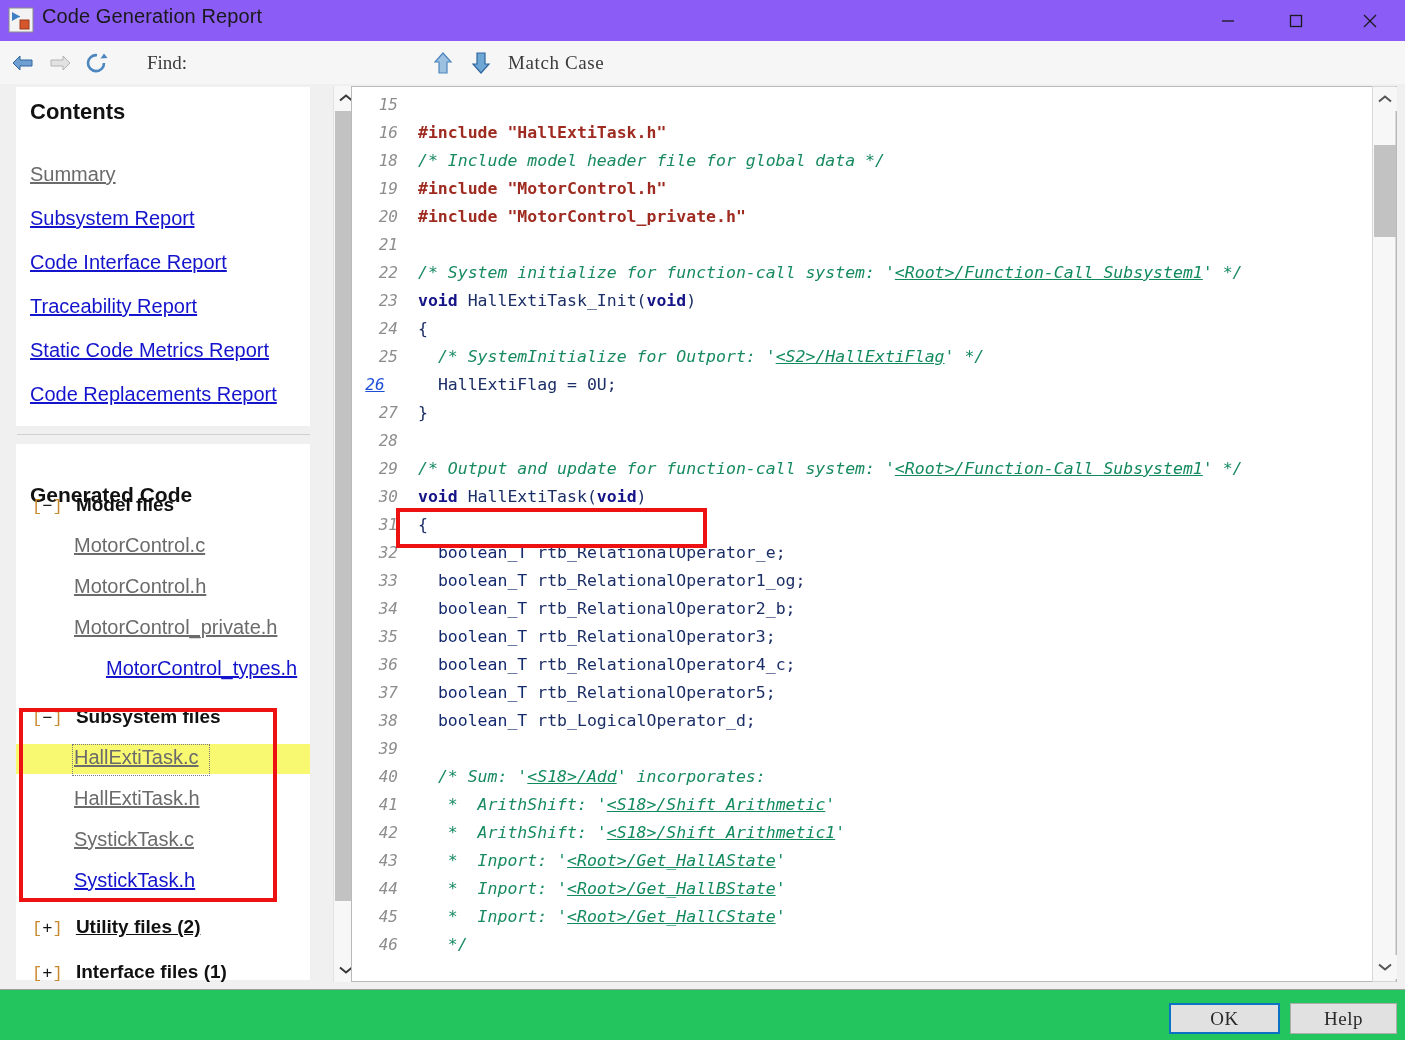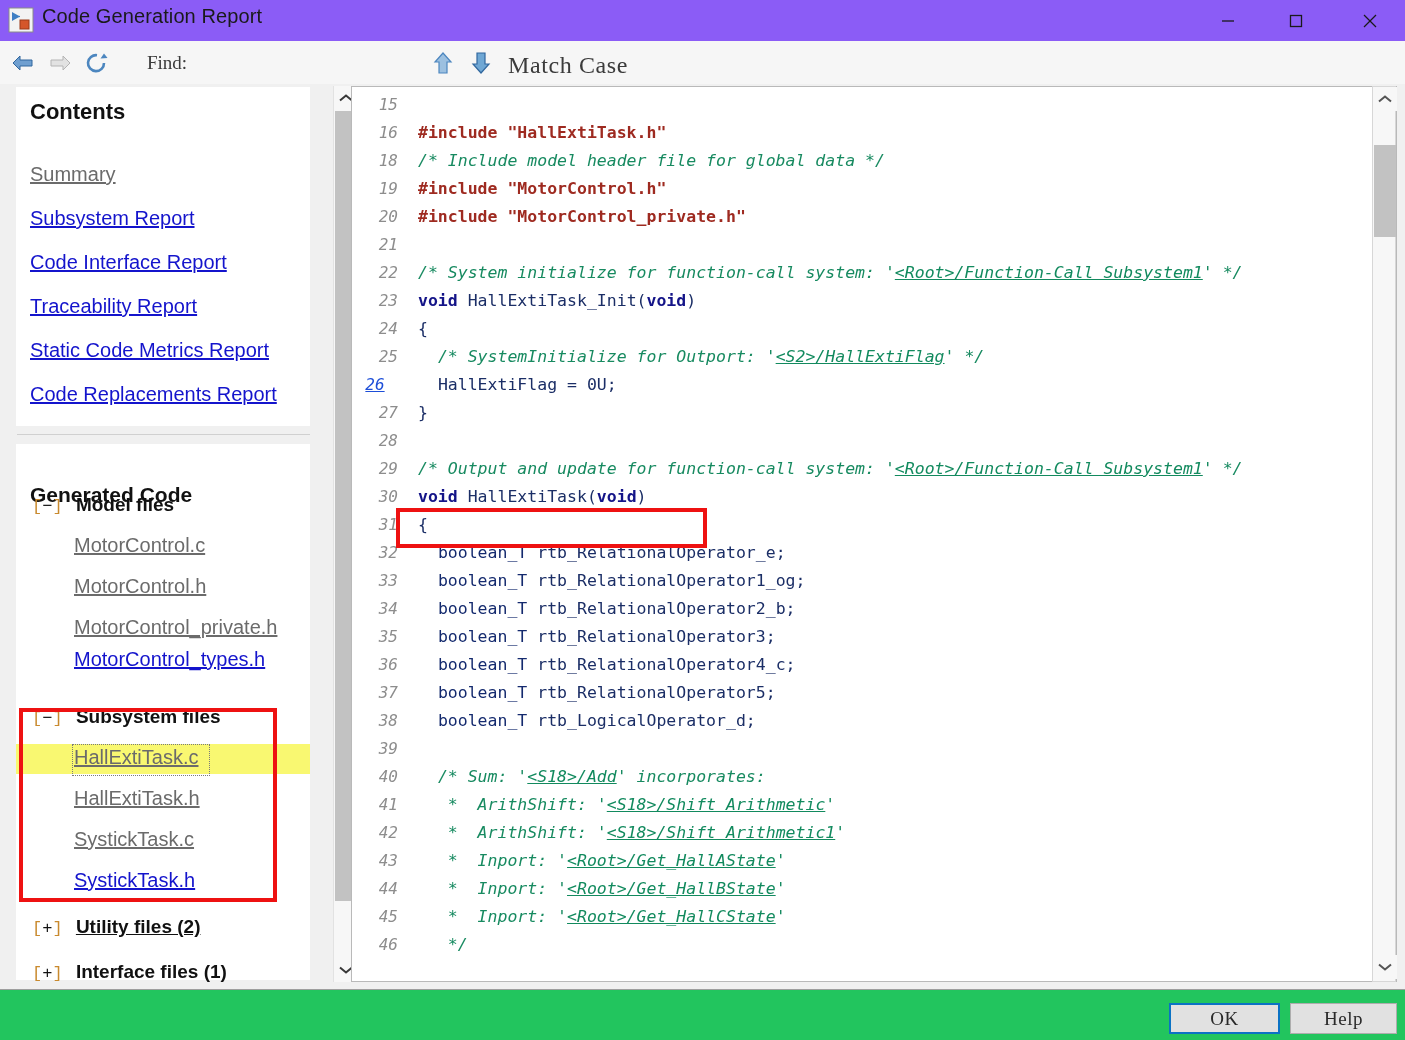--- a/index.html
+++ b/index.html
@@ -29,21 +29,21 @@
   .tb-back{left:11px;}
   .tb-fwd{left:48px;}
   .tb-refresh{left:85px;}
   .find-label{position:absolute;left:147px;top:11px;font-size:19px;color:#3b3b3b;
     font-family:"Liberation Serif", serif;}
   .find-input{position:absolute;left:214px;top:49px;width:212px;height:24px;
     border:1px solid #6f6f6f;background:#ffffff;font-size:14px;padding:0 3px;
     box-sizing:border-box;outline:none;font-family:"Liberation Sans",sans-serif;}
   .arr-up{position:absolute;left:432px;top:10px;width:22px;height:24px;}
   .arr-dn{position:absolute;left:470px;top:10px;width:22px;height:24px;}
-  .match-case{position:absolute;left:508px;top:11px;font-size:24px;color:#3b3b3b;
+  .match-case{position:absolute;left:508px;top:11px;font-size:19px;color:#3b3b3b;
     font-family:"Liberation Serif", serif;letter-spacing:.6px;}
 
   
   .content{position:absolute;left:0;top:84px;width:1405px;height:905px;background:#f0f0f0;}
 
   
   .leftpane{position:absolute;left:8px;top:2px;width:319px;height:896px;}
   .lp-scroll{position:absolute;left:0;top:0;width:302px;height:896px;overflow:hidden;}
   .card-contents{position:absolute;left:8px;top:1px;width:295px;height:339px;background:#fff;}
   .card-gen{position:absolute;left:8px;top:358px;width:295px;height:536px;background:#fff;}
@@ -196,21 +196,21 @@
         <div class="card-gen">
           <div class="h-gen">Generated Code</div>
 
           <div class="grp" style="top:50px;">
             <span class="br">[</span><span class="sg">−</span><span class="br">]</span>
             <span style="margin-left:8px;">Model files</span>
           </div>
           <div class="file-link lnk-visited" style="top:90px;">MotorControl.c</div>
           <div class="file-link lnk-visited" style="top:131px;">MotorControl.h</div>
           <div class="file-link lnk-visited" style="top:172px;">MotorControl_private.h</div>
-          <div class="file-link lnk-fresh" style="top:204px;">MotorControl_types.h</div>
+          <div class="file-link lnk-fresh" style="top:213px;margin-left:32px;">MotorControl_types.h</div>
 
           <div class="grp" style="top:262px;">
             <span class="br">[</span><span class="sg">−</span><span class="br">]</span>
             <span style="margin-left:8px;">Subsystem files</span>
           </div>
         </div>
 
         <div class="hl-row" style="top:658px;"></div>
         <div class="file-link lnk-visited" style="left:66px;top:660px;z-index:4;">HallExtiTask.c</div>
         <div class="focus-box" style="left:64px;top:658px;width:136px;height:30px;z-index:5;"></div>

